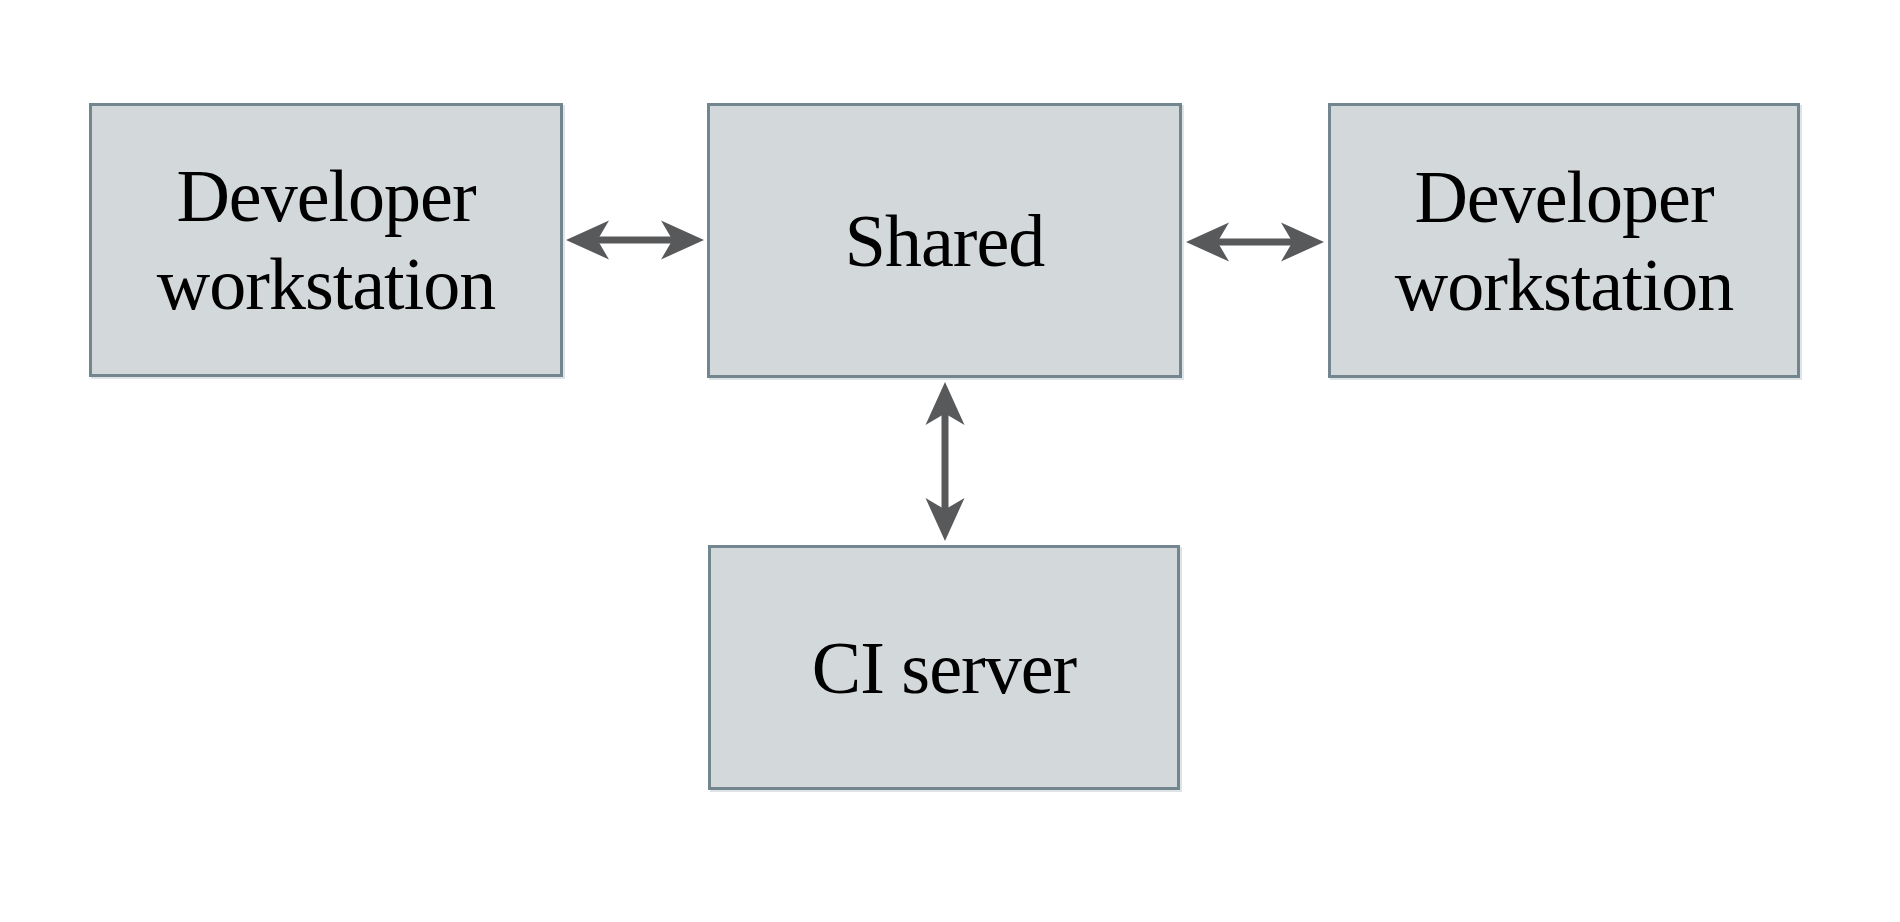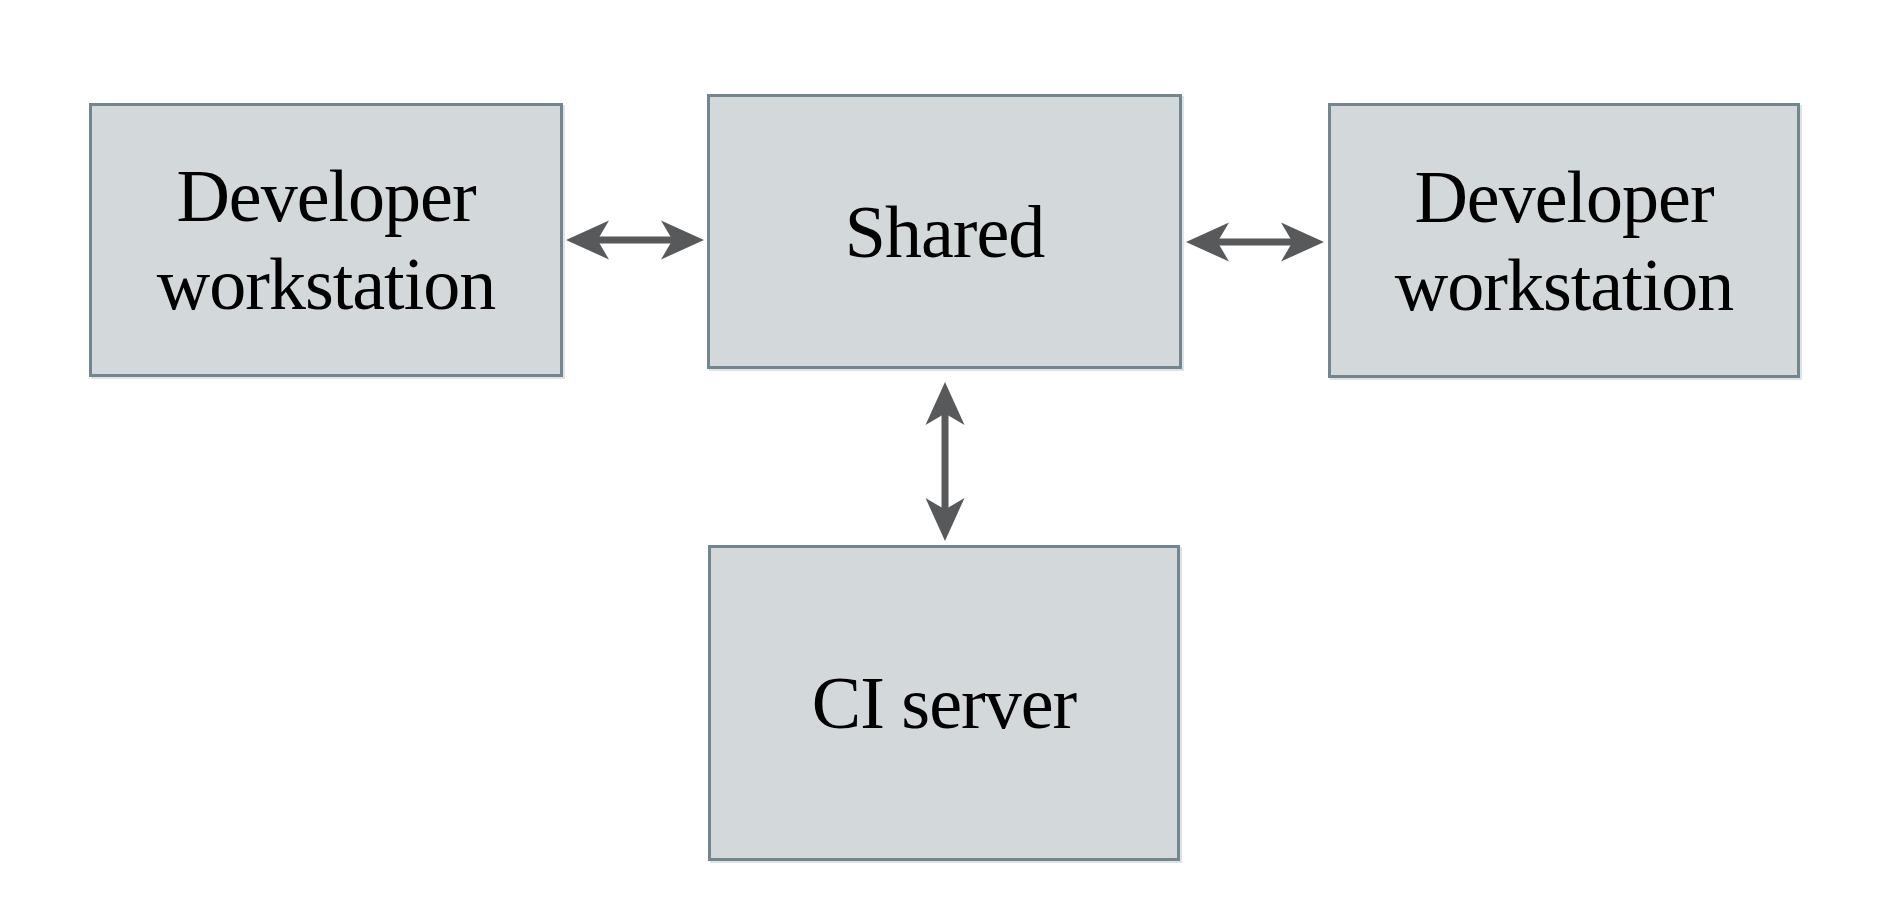--- a/index.html
+++ b/index.html
@@ -31,23 +31,23 @@
     text-align: center;
   }
   .node .label-line {
     font-size: 74px;
     line-height: 88px;
     letter-spacing: -1px;
     color: var(--text);
     white-space: nowrap;
   }
   #node-left   { left: 89px;   top: 103px; width: 474px; height: 274px; }
-  #node-center { left: 707px;  top: 94px; width: 475px; height: 275px; }
+  #node-center { left: 707px;  top: 103px; width: 475px; height: 275px; }
   #node-right  { left: 1328px; top: 103px; width: 472px; height: 275px; }
-  #node-ci     { left: 708px;  top: 545px; width: 472px; height: 316px; }
+  #node-ci     { left: 708px;  top: 545px; width: 472px; height: 245px; }
   .arrow { position: absolute; }
   #arrow-left     { left: 564px;  top: 212px; }
   #arrow-right    { left: 1184px; top: 214px; }
   #arrow-vertical { left: 917px;  top: 380px; }
   .arrow svg { display: block; }
   .arrow .stroke { stroke: var(--arrow); stroke-width: 7; }
   .arrow .head   { fill: var(--arrow); }
 </style>
 </head>
 <body>

